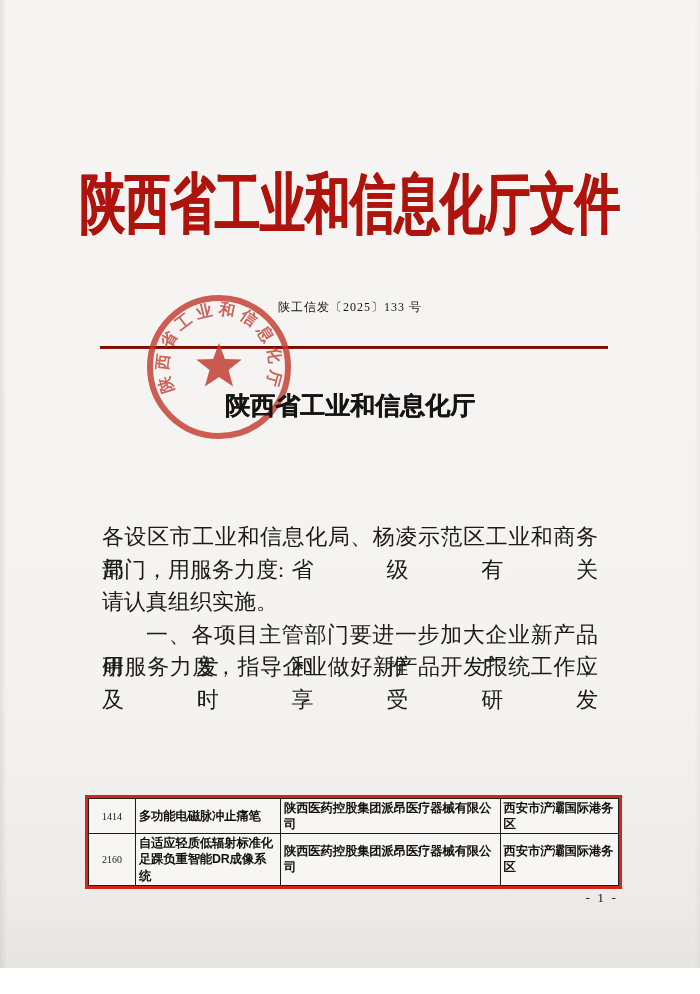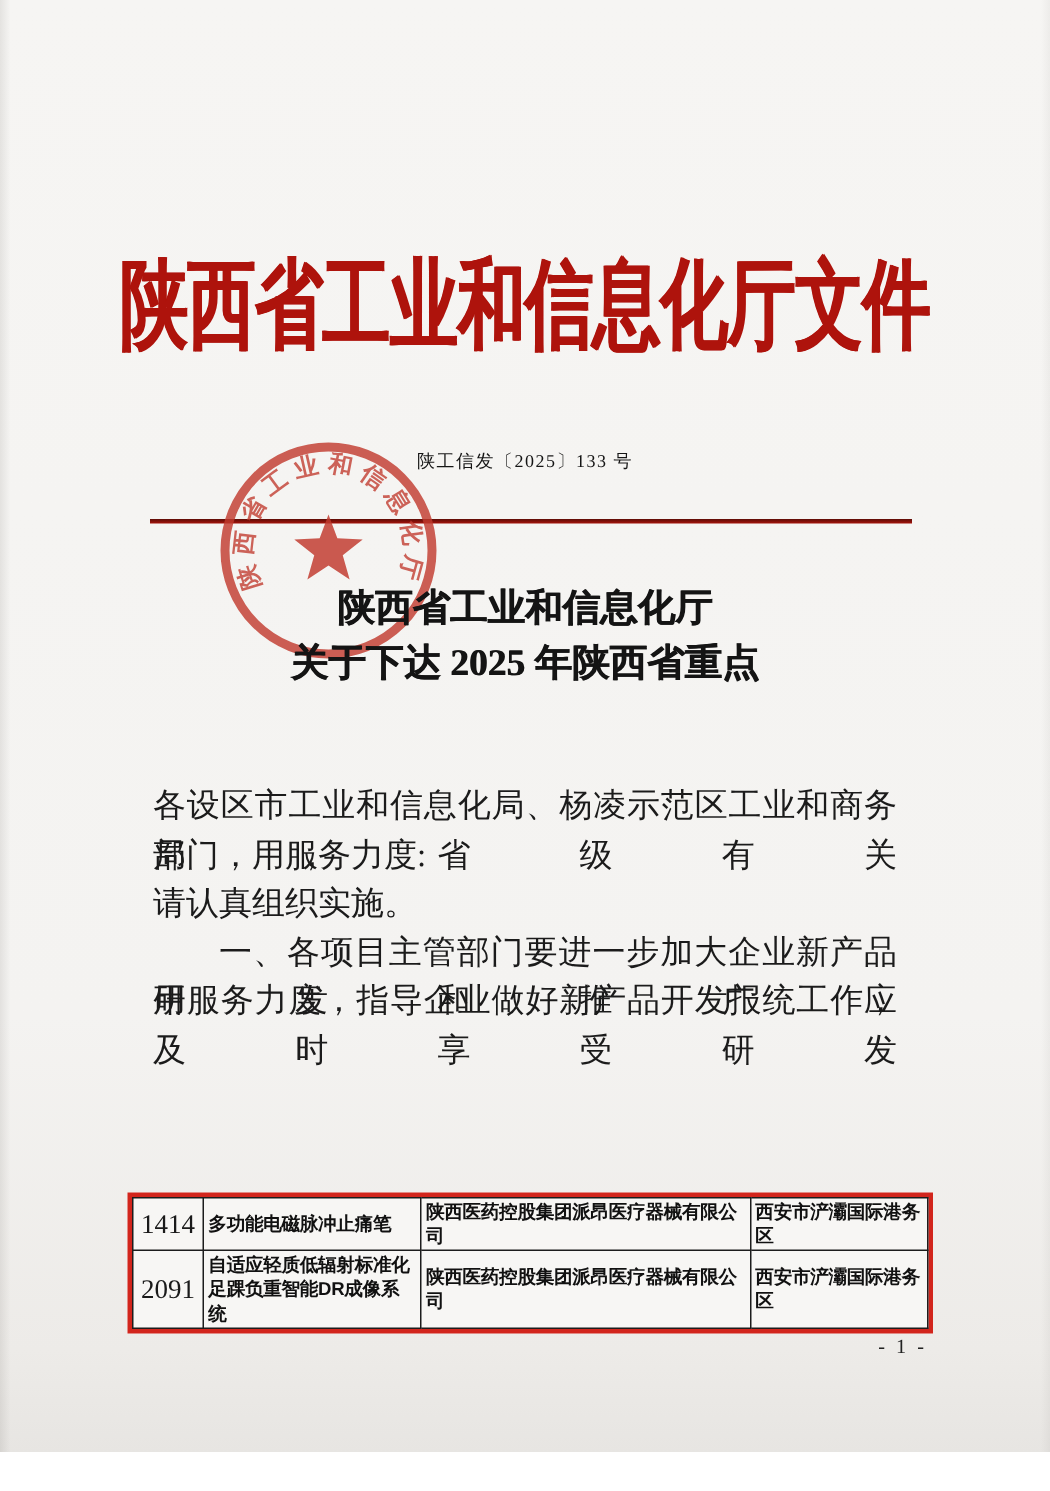--- a/index.html
+++ b/index.html
@@ -57,21 +57,21 @@
     border:3px solid #d2251c;
     background:#f7f6f4;
   }
   table.doc-table{border-collapse:collapse;width:100%;table-layout:fixed;}
   table.doc-table td{
     border:1.6px solid #1c1c1c;
     padding:1px 3px;
     vertical-align:middle;
     overflow:hidden;
   }
-  td.c-no{width:8.0%;text-align:center;font-family:"Liberation Serif","DejaVu Serif",serif;font-size:18px;}
+  td.c-no{width:8.0%;text-align:center;font-family:"Liberation Serif","DejaVu Serif",serif;font-size:10px;}
   td.c-proj{width:27.5%;}
   td.c-comp{width:42.3%;}
   td.c-dist{width:22.2%;}
   .cell-b{
     font-family:"Liberation Sans","DejaVu Sans",sans-serif;
     font-weight:bold;font-size:12.4px;line-height:1.3;color:#111;
     letter-spacing:-0.2px;
   }
   tr.r1{height:28px;}
   tr.r2{height:42px;}
@@ -97,42 +97,41 @@
     <defs>
       <path id="sealArc" d="M 33.5,103 A 51,51 0 1 1 118.5,103" fill="none"></path>
     </defs>
     <text font-size="16" font-weight="bold" fill="#c13a2e" opacity="0.85" letter-spacing="5" style="font-family:'Liberation Serif','DejaVu Serif',serif">
       <textPath href="#sealArc" startOffset="4">陕西省工业和信息化厅</textPath>
     </text>
   </svg>
 
   <div class="doc-title">
     <div>陕西省工业和信息化厅</div>
-    <div>关于下达 2025 年陕西省重点</div>
   </div>
 
   <div class="body-text">
     <div class="ln just">各设区市工业和信息化局、杨凌示范区工业和商务局，省级有关</div>
     <div class="ln">部门，用服务力度:</div>
     <div class="ln">请认真组织实施。</div>
     <div class="ln just ind">一、各项目主管部门要进一步加大企业新产品研发和推广应</div>
     <div class="ln just">用服务力度，指导企业做好新产品开发报统工作，及时享受研发</div>
   </div>
 
   <div class="tbl-wrap">
     <table class="doc-table">
       <tbody>
         <tr class="r1">
           <td class="c-no">1414</td>
           <td class="c-proj cell-b">多功能电磁脉冲止痛笔</td>
           <td class="c-comp cell-b">陕西医药控股集团派昂医疗器械有限公司</td>
           <td class="c-dist cell-b">西安市浐灞国际港务区</td>
         </tr>
         <tr class="r2">
-          <td class="c-no">2091</td>
+          <td class="c-no">2160</td>
           <td class="c-proj cell-b">自适应轻质低辐射标准化足踝负重智能DR成像系统</td>
           <td class="c-comp cell-b">陕西医药控股集团派昂医疗器械有限公司</td>
           <td class="c-dist cell-b">西安市浐灞国际港务区</td>
         </tr>
       </tbody>
     </table>
   </div>
 
   <div class="page-no">- 1 -</div>
 

